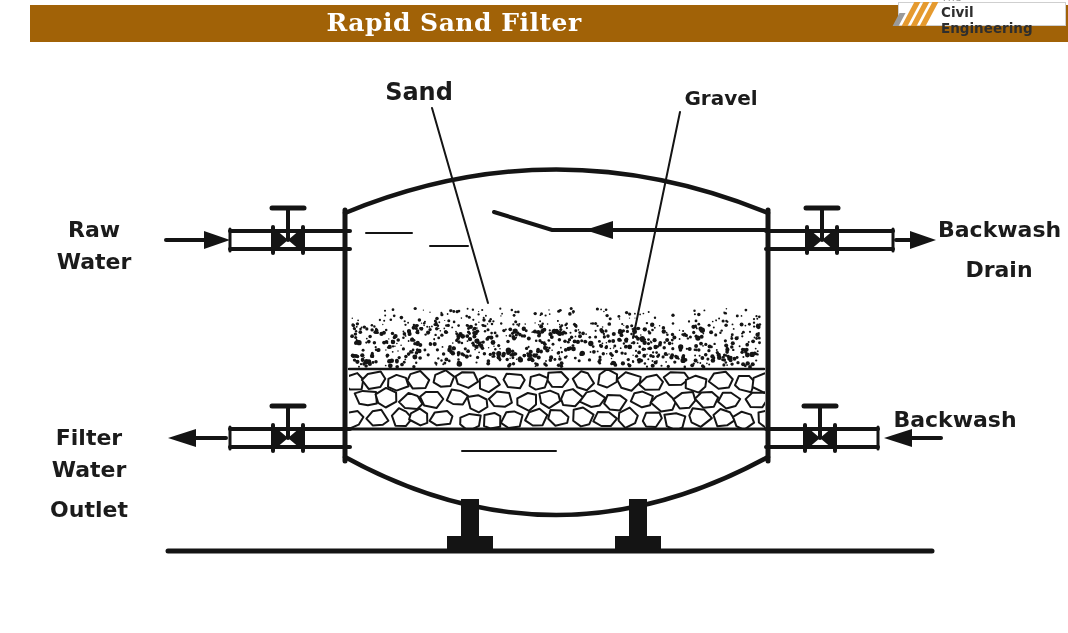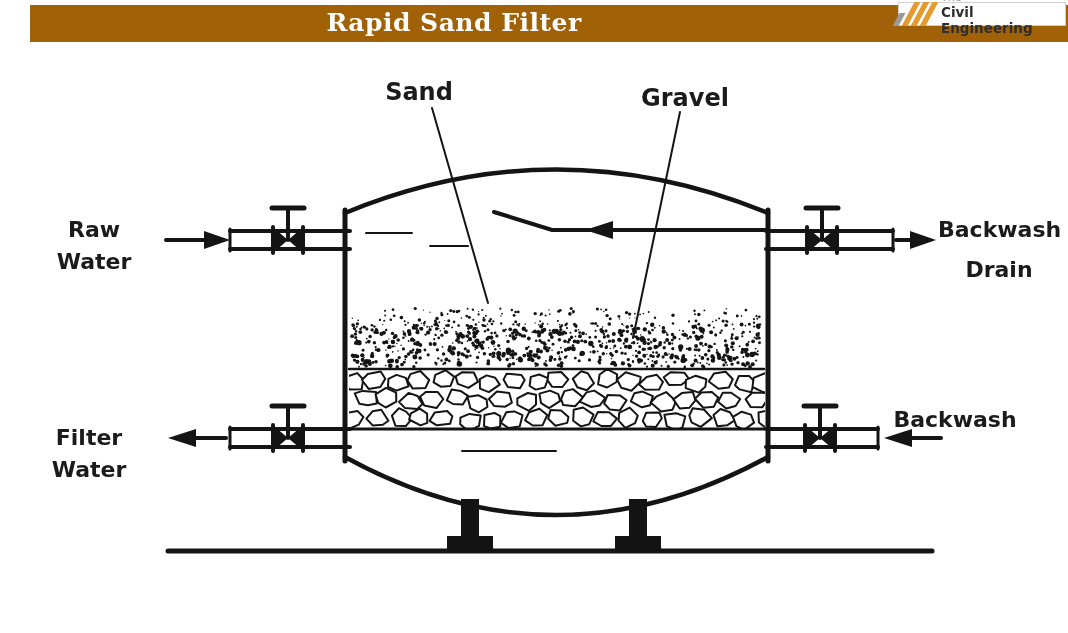--- a/index.html
+++ b/index.html
@@ -1099,30 +1099,31 @@
     <polygon class="solid" points="884,438 912,429 912,447"></polygon>
   </g>
 
   <polygon class="solid" points="461,499 479,499 479,536 493,536 493,549 447,549 447,536 461,536"></polygon>
   <polygon class="solid" points="629,499 647,499 647,536 661,536 661,549 615,549 615,536 629,536"></polygon>
   <line class="ink" stroke-width="5" x1="168" y1="551" x2="932" y2="551"></line>
 </svg>
 
 <div class="diagram-label" style="left:378px; top:76px; width:82px; font-size:24px;">Sand</div>
 
-<div class="diagram-label" style="left:638px; top:82px; width:94px; font-size:24px;">Gravel</div>
+<div class="diagram-label" style="left:674px; top:82px; width:94px; font-size:20px;">Gravel</div>
 
 <div class="diagram-label" style="left:28px; top:206px; width:132px;">
   <span>Raw Water</span>
 </div>
 
 <div class="diagram-label" style="left:938px; top:206px; width:122px;">
   <span>Backwash</span>
   <span>Drain</span>
 </div>
 
 <div class="diagram-label" style="left:22px; top:414px; width:134px;">
   <span>Filter Water</span>
+  <span>Outlet</span>
 </div>
 
 <div class="diagram-label" style="left:892px; top:396px; width:126px;">
   <span>Backwash</span>
 </div>
 
 </body></html>

